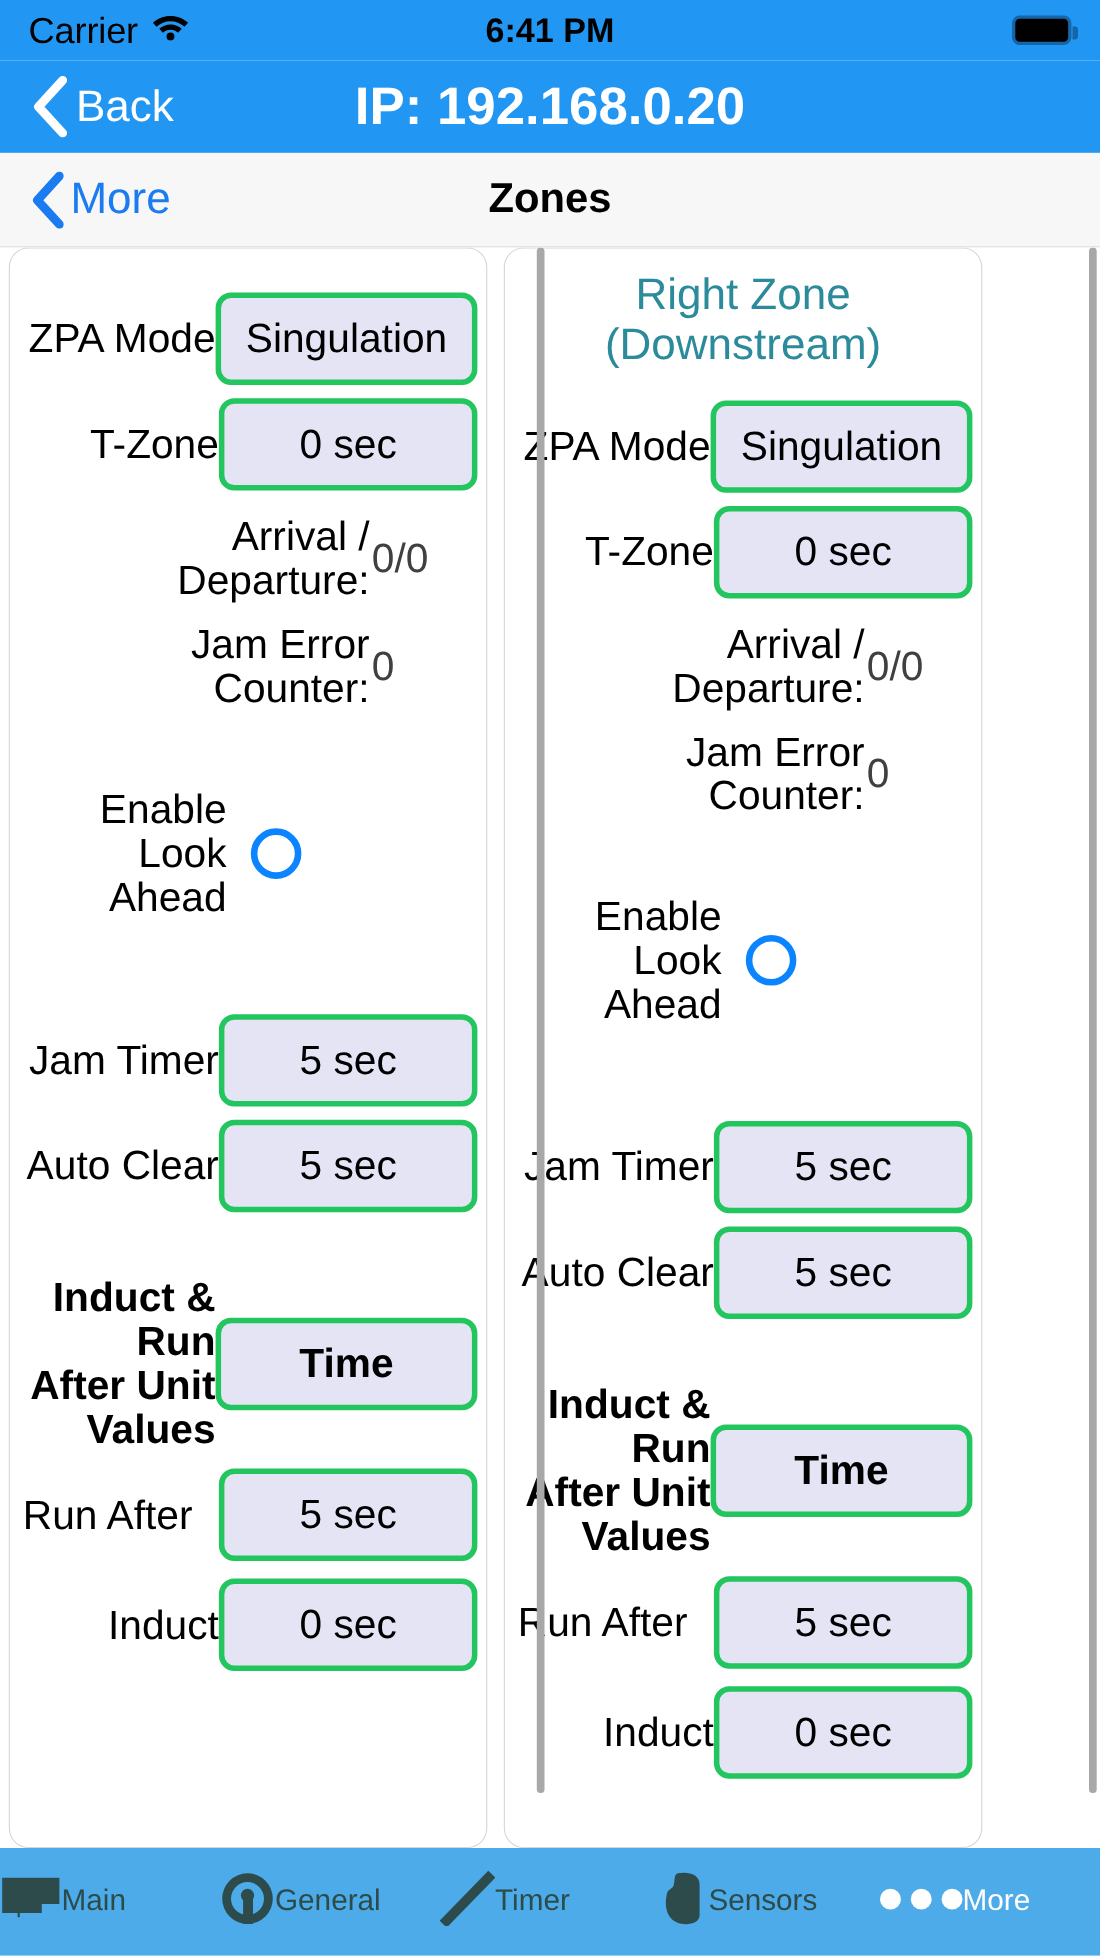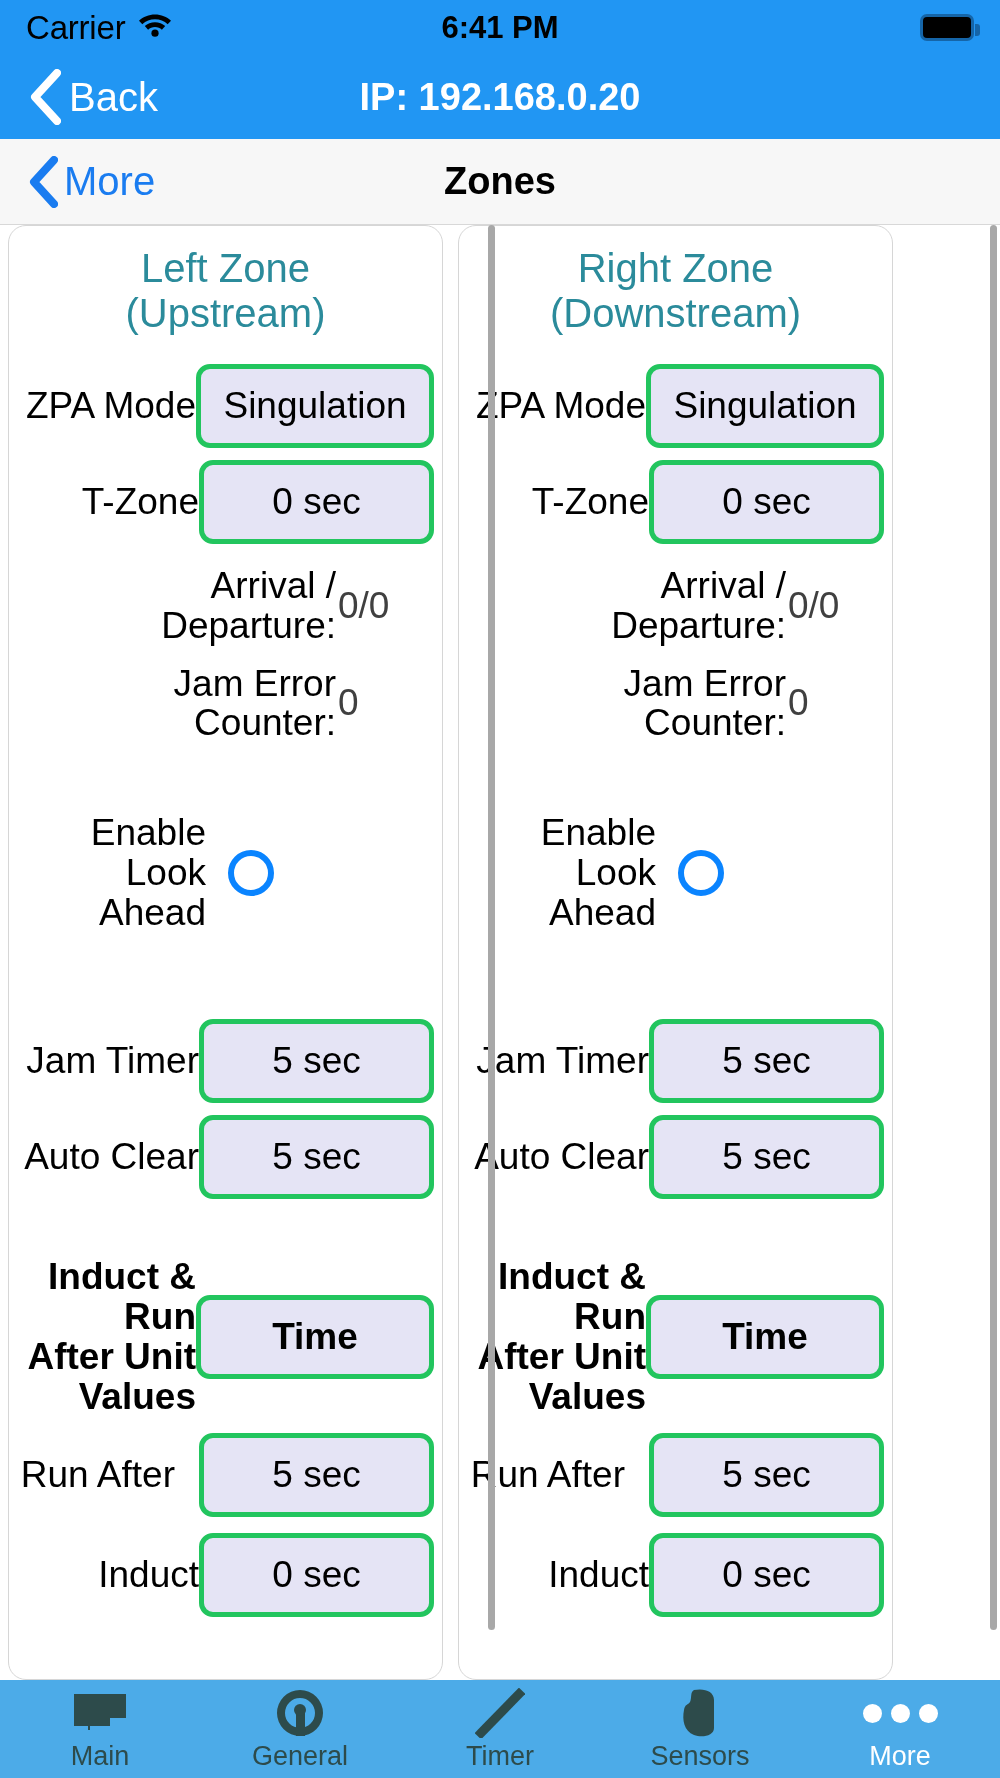--- a/index.html
+++ b/index.html
@@ -90,21 +90,21 @@
     display: block;
   }
   .nav-back-label {
     font-size: 40px;
     color: #ffffff;
   }
   .nav-title {
     position: absolute;
     left: 0; right: 0;
     text-align: center;
-    font-size: 38px;
+    font-size: 48px;
     font-weight: bold;
     color: #ffffff;
     pointer-events: none;
   }
 
   
   .sub-nav {
     height: 86px;
     background: #f7f7f7;
     border-bottom: 1px solid #d8d8d8;
@@ -277,23 +277,22 @@
     bottom: 0; left: 0;
     width: 1000px;
     height: 98px;
     background: #4cabe8;
     display: flex;
     align-items: stretch;
   }
   .tab-item {
     flex: 1 1 0;
     display: flex;
-    flex-direction: column;
-    align-items: center;
-    justify-content: flex-end;
+    align-items: center;
+    justify-content: flex-start;
     padding-bottom: 6px;
     cursor: pointer;
   }
   .tab-icon {
     height: 52px;
     display: flex;
     align-items: center;
     justify-content: center;
   }
   .tab-label {
@@ -350,22 +349,20 @@
     </span>
     <span class="sub-back-label">More</span>
   </div>
   <div class="sub-title">Zones</div>
 </div>
 
 <div class="content">
   <div class="zones-row">
 
     <div class="zone-card left">
-      <div class="zone-title">Left Zone
-(Upstream)</div>
       <div class="rows">
 
         <div class="row sp-zpa">
           <span class="row-label">ZPA Mode</span>
           <span class="row-value-field wide">Singulation</span>
         </div>
 
         <div class="row sp-tzone">
           <span class="row-label">T-Zone</span>
           <span class="row-value-field">0 sec</span>

